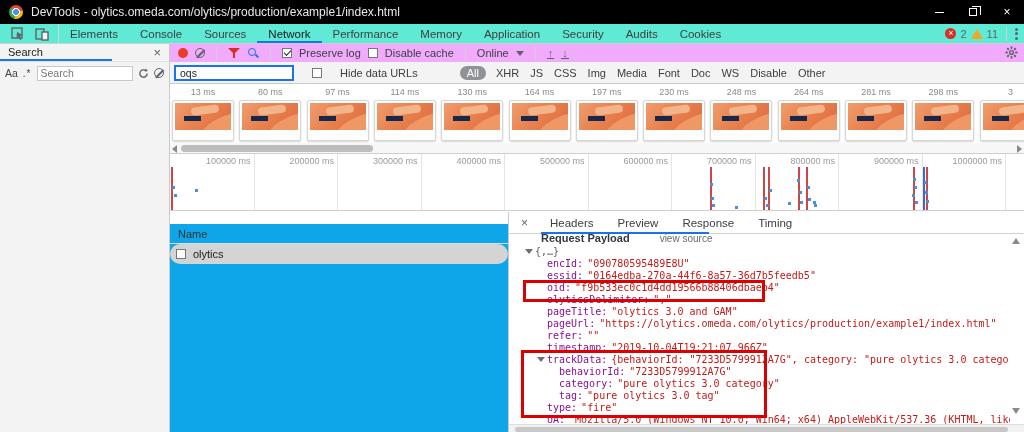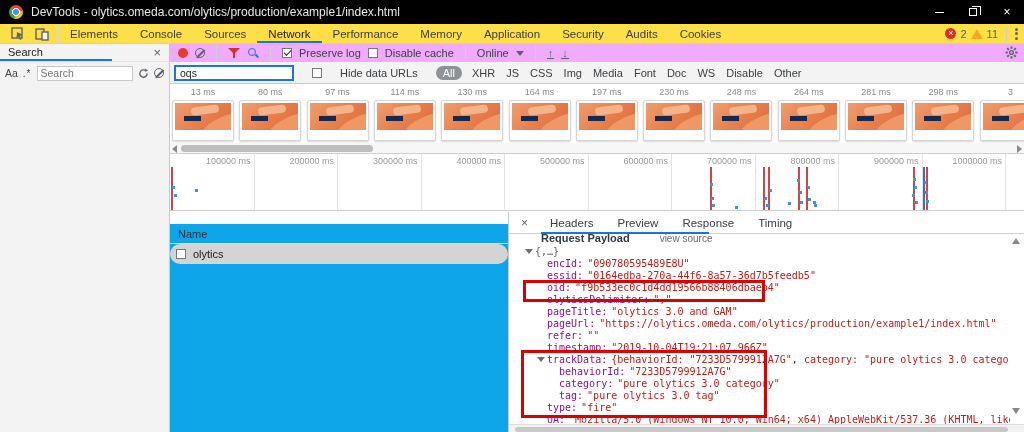--- a/index.html
+++ b/index.html
@@ -12,21 +12,21 @@
     background:radial-gradient(circle at 50% 50%,#4a90e2 0 29%,#fff 30% 40%,rgba(0,0,0,0) 41%),
     conic-gradient(from -45deg,#ea4335 0 120deg,#fbbc05 120deg 240deg,#34a853 240deg 360deg);}
   #win-title{font-size:12px;color:#e8e8e8;}
   #win-btns{margin-left:auto;display:flex;height:24px;}
   .winbtn{width:34px;height:24px;display:flex;align-items:center;justify-content:center;color:#fff;font-size:12px;}
   .min-glyph{width:9px;height:1px;background:#fff;display:block;}
   .max-glyph{width:8px;height:8px;border:1px solid #fff;position:relative;display:block;}
   .max-glyph::before{content:'';position:absolute;left:2px;top:-3px;width:8px;height:8px;border:1px solid #fff;border-left:none;border-bottom:none;}
 
   
-  #tabbar{position:absolute;left:0;top:24px;width:1024px;height:20px;background:#fde047;border-bottom:1px solid #d0d0d0;display:flex;align-items:stretch;}
+  #tabbar{position:absolute;left:0;top:24px;width:1024px;height:20px;background:#5eead4;border-bottom:1px solid #d0d0d0;display:flex;align-items:stretch;}
   #tb-icons{display:flex;align-items:center;padding:0 4px 0 6px;border-right:1px solid #d5d5d5;}
   #tb-icons svg{margin:0 5px;}
   #dtabs{display:flex;align-items:stretch;}
   .dtab{padding:4px 11px 2px;font-size:11.5px;color:#3c4043;border-bottom:2px solid transparent;}
   .dtab.active{border-bottom-color:#1a73e8;color:#1a1a1a;}
   #tb-right{margin-left:auto;display:flex;align-items:center;padding-right:6px;gap:4px;font-size:11px;color:#5f6368;}
   .err-ico{width:11px;height:11px;border-radius:50%;background:#d93025;color:#fff;font-size:9px;line-height:11px;text-align:center;display:inline-block;}
   .warn-ico{width:0;height:0;border-left:6px solid transparent;border-right:6px solid transparent;border-bottom:10px solid #f5a623;display:inline-block;}
   .vsep{width:1px;height:14px;background:#d0d0d0;margin:0 4px;}
   .kebab i{display:block;width:3px;height:3px;border-radius:50%;background:#5f6368;margin:1.5px 0;}
@@ -52,21 +52,21 @@
   .mag{position:relative;width:12px;height:12px;display:inline-block;}
   .mag::before{content:'';position:absolute;left:1px;top:1px;width:6px;height:6px;border:1.5px solid #1a73e8;border-radius:50%;}
   .mag::after{content:'';position:absolute;left:8px;top:8px;width:4px;height:1.5px;background:#1a73e8;transform:rotate(45deg);}
   .cb{display:inline-block;width:10px;height:10px;border:1px solid #767676;background:#fff;vertical-align:-1px;}
   .cb.checked::after{content:'';display:block;width:6px;height:3px;border-left:1.5px solid #2b2b2b;border-bottom:1.5px solid #2b2b2b;transform:rotate(-45deg);margin:1px 0 0 1px;}
   .caret{display:inline-block;width:0;height:0;border-left:4px solid transparent;border-right:4px solid transparent;border-top:5px solid #5f6368;vertical-align:1px;}
   .updl{font-size:11px;color:#5f6368;line-height:10px;border-bottom:1.5px solid #5f6368;padding:0 1px;}
   #gear{position:absolute;right:6px;top:2px;}
   #netbar2{position:absolute;left:170px;top:62px;width:854px;height:22px;background:#f3f3f3;border-bottom:1px solid #c9c9c9;display:flex;align-items:center;gap:18px;padding:0 4px;font-size:11px;color:#3c4043;}
   #filter-input{width:120px;height:16px;border:2px solid #1a73e8;font-size:10.5px;padding:0 4px;color:#222;background:#fff;font-family:"Liberation Sans",sans-serif;}
-  #ftypes{display:flex;align-items:center;gap:9px;}
+  #ftypes{display:flex;align-items:center;gap:9px;margin-left:24px;}
   .ftype{padding:1px 1px;}
   .ftype.active{background:#8f9398;color:#fff;border-radius:9px;padding:1px 7px;}
 
   
   #shots{position:absolute;left:170px;top:84px;width:854px;height:59px;background:#fff;overflow:hidden;}
   .shot{position:absolute;top:2px;width:62px;height:56px;}
   .shot-label{font-size:9px;color:#8a8a8a;text-align:center;height:12px;line-height:12px;}
   .shot-card{position:absolute;top:14px;left:0;width:62px;height:41px;background:#fff;border:1px solid #d6d6d6;border-radius:2px;box-shadow:0 1px 2px rgba(0,0,0,.18);}
   .shot-art{position:absolute;top:2px;left:2px;right:2px;height:27px;background:linear-gradient(130deg,#f09d6e 0%,#e8824f 45%,#df6b3e 100%);overflow:hidden;}
   .shot-art::before{content:'';position:absolute;left:16px;top:3px;width:28px;height:8px;background:#f3b489;border-radius:4px;transform:rotate(-7deg);}

